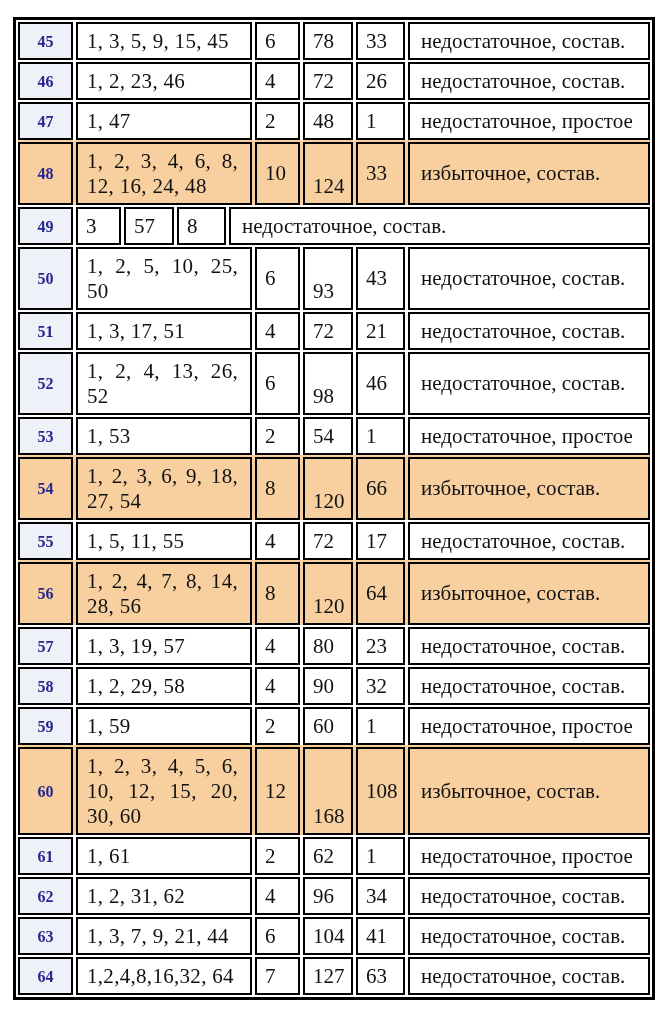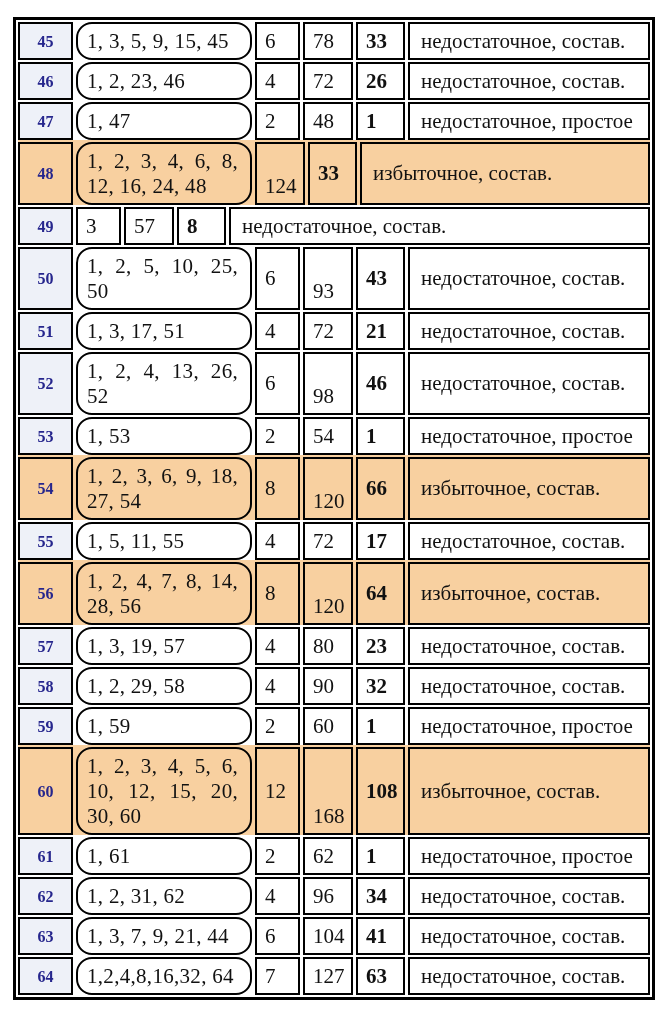--- a/index.html
+++ b/index.html
@@ -50,26 +50,25 @@
     font-weight: bold;
     font-size: 16px;
     padding: 4.5px 0;
   }
   .row.hl .c-num { background: transparent; }
   .c-num .txt { text-align: center; }
   .c-div {
     width: 176px;
     padding: 4.5px 12px 4.5px 9px;
     letter-spacing: 0.3px;
-    border-radius: 16px;
   }
   .c-div .txt { text-align: justify; }
   .c-cnt { width: 45px; padding: 4.5px 2px 4.5px 8px; }
   .c-sum { width: 50px; padding: 4.5px 2px 4.5px 8px; align-items: flex-end; }
-  .c-alq { width: 49px; padding: 4.5px 2px 4.5px 8px; font-weight: bold; }
+  .c-alq { width: 49px; padding: 4.5px 2px 4.5px 8px; }
   .c-cls { flex: 1 1 auto; padding: 4.5px 6px 4.5px 11px; font-family: Liberation Serif, serif; }
 </style>
 </head>
 <body>
 
 <div class="tbl">
     <div class="row">
     <div class="cell c-num">
       <div class="txt">45</div>
     </div>
@@ -129,20 +128,23 @@
       <div class="txt">недостаточное, простое</div>
     </div>
   </div>
     <div class="row hl">
     <div class="cell c-num">
       <div class="txt">48</div>
     </div>
     <div class="cell c-div">
       <div class="txt">1, 2, 3, 4, 6, 8, 12, 16, 24, 48</div>
     </div>
+    <div class="cell c-cnt">
+      <div class="txt">10</div>
+    </div>
     <div class="cell c-sum">
       <div class="txt">124</div>
     </div>
     <div class="cell c-alq">
       <div class="txt">33</div>
     </div>
     <div class="cell c-cls">
       <div class="txt">избыточное, состав.</div>
     </div>
   </div>

